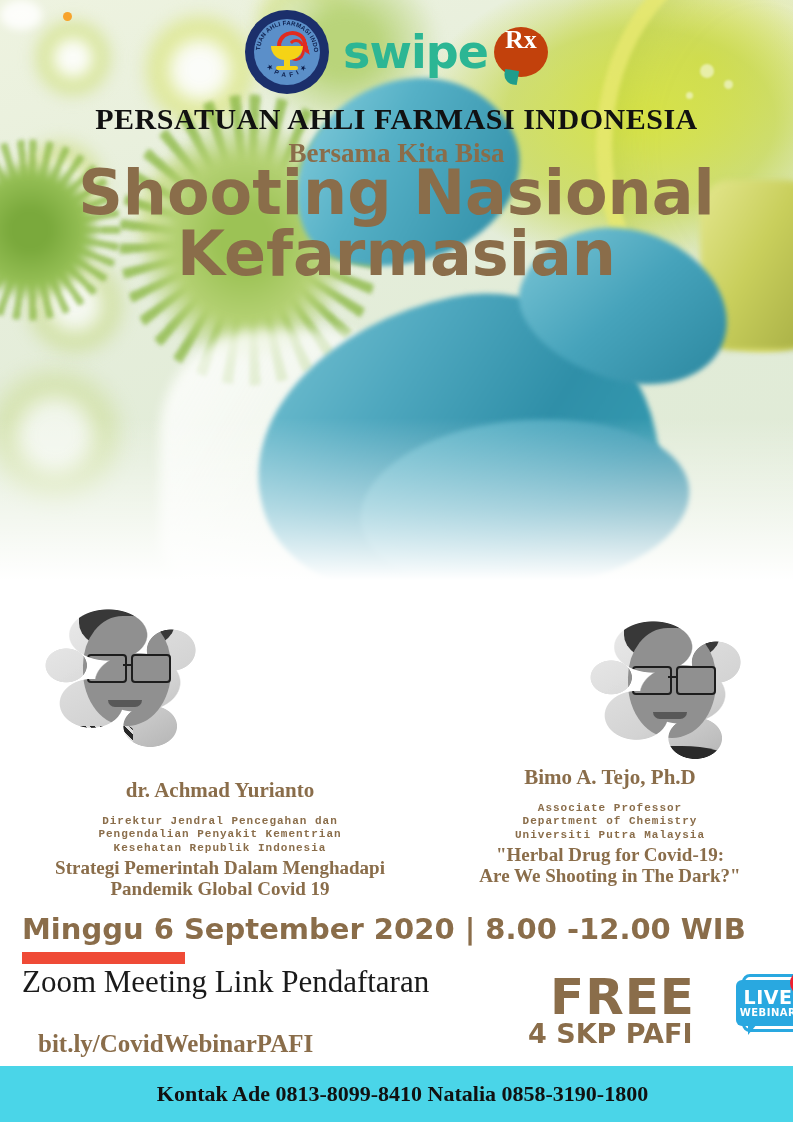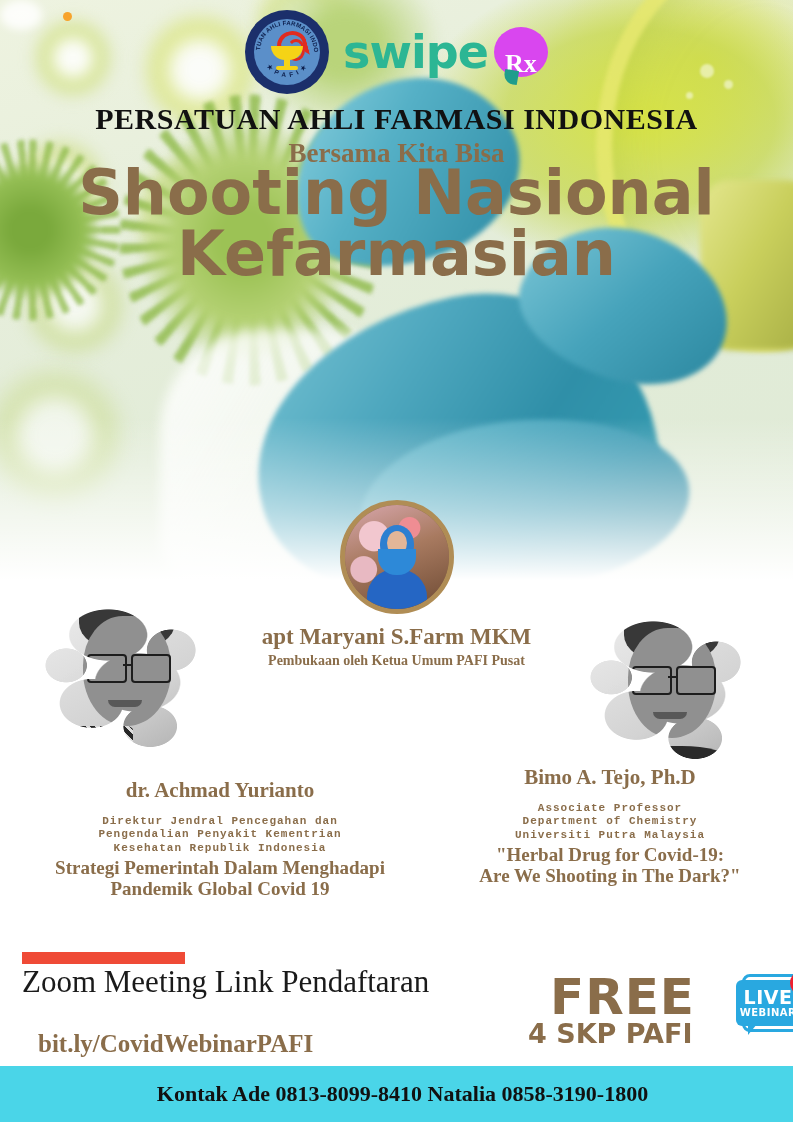--- a/index.html
+++ b/index.html
@@ -119,22 +119,22 @@
   .bowl-cup{position:absolute;left:4px;top:11px;width:32px;height:14px;background:#f5d316;border-radius:0 0 16px 16px;}
   .bowl-stem{position:absolute;left:17px;top:24px;width:6px;height:8px;background:#f5d316;}
   .bowl-base{position:absolute;left:9px;top:31px;width:22px;height:4px;background:#f5d316;border-radius:2px;}
   .snake{position:absolute;left:10px;top:-4px;width:22px;height:20px;border:4px solid #e02b20;border-radius:50% 50% 0 50%;border-bottom-color:transparent;transform:rotate(-15deg);}
   .snake2{position:absolute;left:20px;top:4px;width:12px;height:16px;border:3px solid #e02b20;border-radius:50%;border-left-color:transparent;}
 
   .swipe-logo{display:flex;align-items:center;gap:6px;}
   .swipe-word{position:relative;font-size:46px;font-weight:700;color:#2cb694;letter-spacing:-1px;
     font-family:"DejaVu Sans",sans-serif;line-height:1;}
   .swipe-dot{position:absolute;width:9px;height:9px;border-radius:50%;background:#f7a32b;left:63px;top:6px;}
-  .rx-bubble{position:relative;width:54px;height:50px;background:#d946ef;border-radius:50% 50% 50% 50%;
-    display:flex;align-items:flex-end;justify-content:center;}
+  .rx-bubble{position:relative;width:54px;height:50px;background:#c2410c;border-radius:50% 50% 50% 50%;
+    display:flex;align-items:flex-start;justify-content:center;}
   .rx-bubble:after{content:"";position:absolute;left:10px;bottom:-7px;width:14px;height:14px;background:#1f9d8c;
     border-radius:0 0 0 10px;transform:rotate(10deg);}
   .rx-text{color:#fff;font-size:26px;font-weight:700;font-family:"Liberation Serif",serif;line-height:1;}
 
   
   .org-title{position:absolute;left:0;top:102px;width:793px;text-align:center;
     font-family:"Liberation Serif",serif;font-weight:700;font-size:30px;color:#111;letter-spacing:.5px;}
   .tagline{position:absolute;left:0;top:138px;width:793px;text-align:center;
     font-family:"Liberation Serif",serif;font-weight:700;font-size:27px;color:#8a6d4a;}
   .main-title{position:absolute;left:0;top:163px;width:793px;text-align:center;
@@ -309,31 +309,20 @@
     </div>
   </div>
 
   <div class="org-title">PERSATUAN AHLI FARMASI INDONESIA</div>
   <div class="tagline">Bersama Kita Bisa</div>
   <div class="main-title">
     <span>Shooting Nasional</span>
     <span class="l2">Kefarmasian</span>
   </div>
 
-  <div class="center-speaker">
-    <div class="c-avatar">
-      <div class="ca-bg"></div>
-      <div class="ca-body"></div>
-      <div class="ca-head"></div>
-      <div class="ca-face"></div>
-      <div class="ca-scarf"></div>
-    </div>
-    <div class="c-name">apt Maryani S.Farm MKM</div>
-    <div class="c-role">Pembukaan oleh Ketua Umum PAFI Pusat</div>
-  </div>
 
   <div class="portrait p-left">
     <div class="face">
       <div class="f-bg"></div>
       <div class="f-hair"></div>
       <div class="f-skin"></div>
       <div class="f-glass-l"></div>
       <div class="f-glass-r"></div>
       <div class="f-bridge"></div>
       <div class="f-mouth"></div>
@@ -366,20 +355,21 @@
 
   <div class="sp-block right-block">
     <div class="sp-name">Bimo A. Tejo, Ph.D</div>
     <div class="sp-aff" style="white-space:pre-line">Associate Professor
 Department of Chemistry
 Universiti Putra Malaysia</div>
     <div class="sp-topic" style="white-space:pre-line">"Herbal Drug for Covid-19:
 Are We Shooting in The Dark?"</div>
   </div>
 
+  <div class="date-line">Minggu  6 September  2020 | 8.00 -12.00 WIB</div>
   <div class="red-rule"></div>
 
   <div class="zoom-line">Zoom Meeting  Link  Pendaftaran</div>
   <div class="bit-link">bit.ly/CovidWebinarPAFI</div>
 
   <div class="free">FREE</div>
   <div class="skp">4 SKP PAFI</div>
 
   <div class="live-badge">
     <div class="lb-back"></div>

